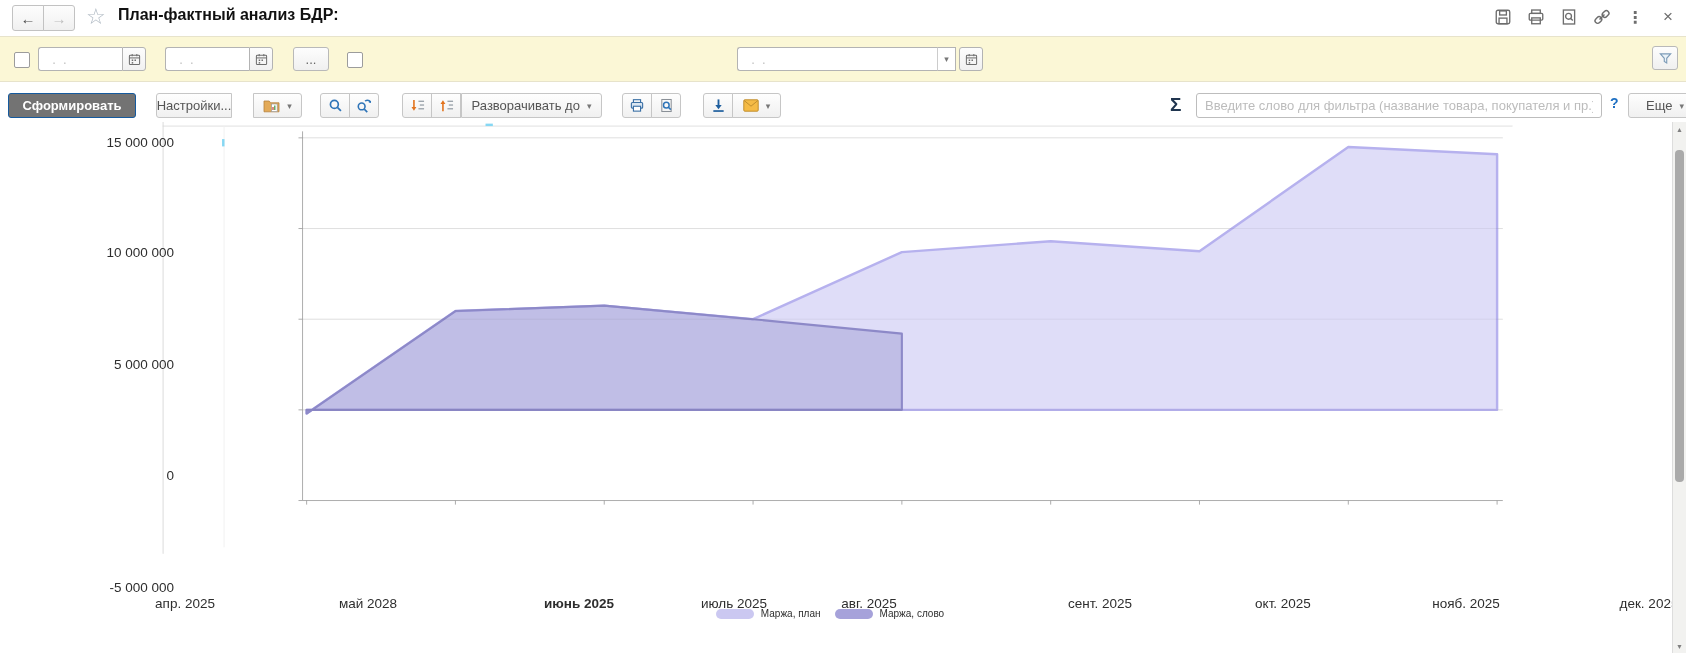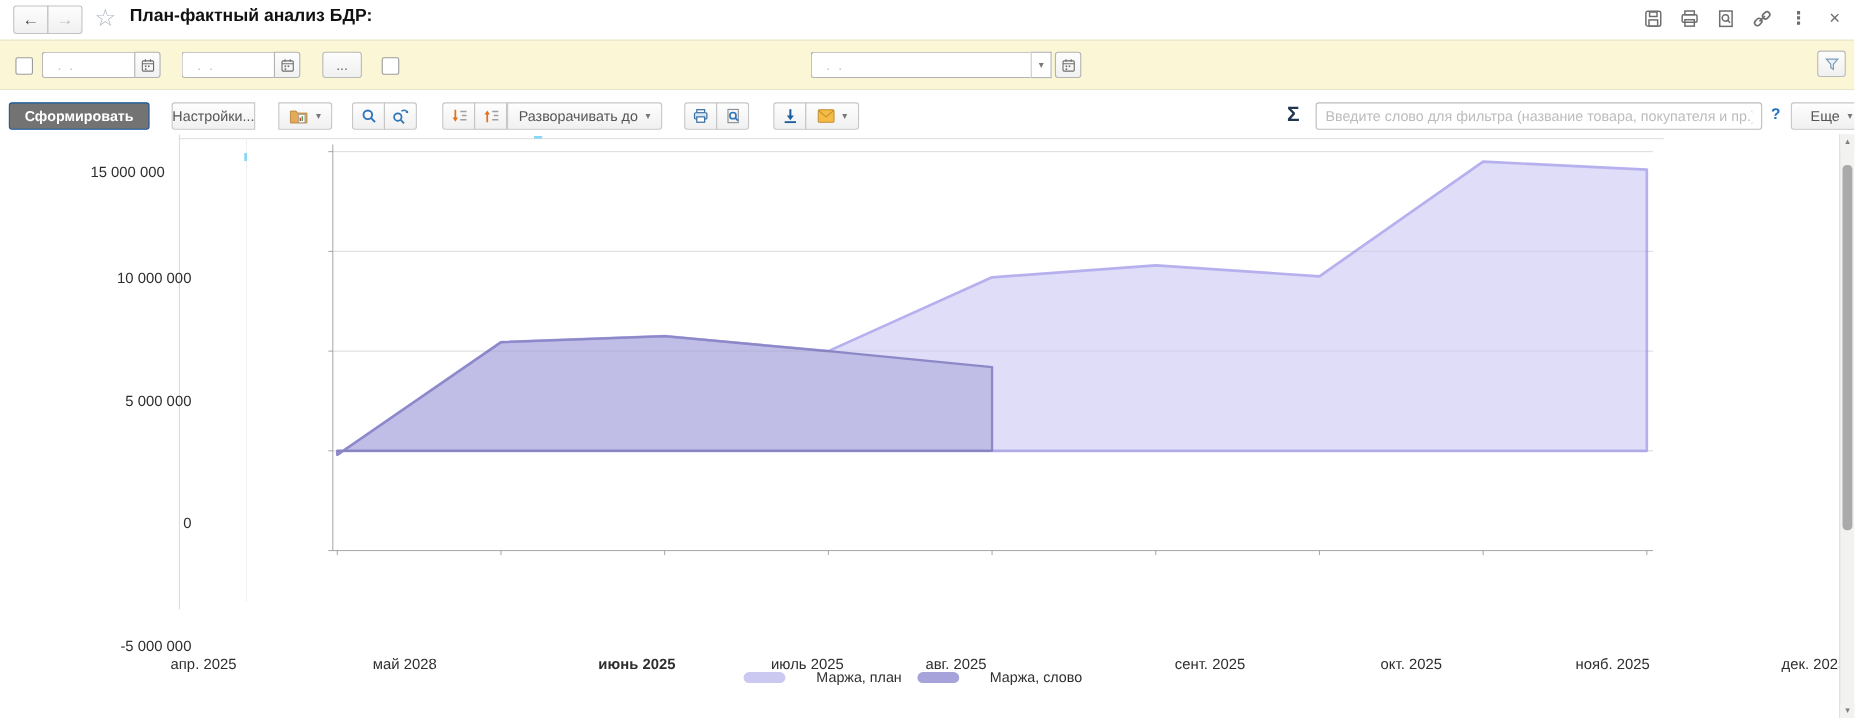--- a/index.html
+++ b/index.html
@@ -56,21 +56,21 @@
   #quickfilter::placeholder{color:#bcbcbc;}
   #help{position:absolute;left:1610px;top:13px;color:#1d6fc2;font-weight:bold;font-size:14px;}
   
   #report{position:absolute;left:0;top:122px;width:1686px;height:531px;background:#fff;}
   #chart-svg{position:absolute;left:0;top:0;}
   .ylab{position:absolute;width:116px;text-align:right;font-size:13.5px;color:#2e2e2e;height:18px;line-height:18px;}
   .xlab{position:absolute;width:130px;text-align:center;font-size:13.5px;color:#2e2e2e;height:18px;line-height:18px;}
   #legend{position:absolute;left:0;right:26px;top:486px;display:flex;justify-content:center;align-items:center;gap:14px;}
   .leg-item{display:flex;align-items:center;gap:7px;}
   .leg-swatch{width:38px;height:10px;border-radius:5px;}
-  .leg-text{font-size:13px;color:#2e2e2e;margin-left:21px;}
+  .leg-text{font-size:10px;color:#2e2e2e;}
   
   #vscroll{position:absolute;right:0;top:0;width:14px;height:531px;background:#f2f2f0;border-left:1px solid #dddddd;box-sizing:border-box;}
   .sbtn{position:absolute;left:0;width:13px;height:14px;display:flex;align-items:center;justify-content:center;
         font-size:7px;color:#808080;background:#f2f2f0;}
   #sthumb{position:absolute;left:2px;width:9px;top:28px;height:332px;background:#aaaaaa;border-radius:4px;}
 </style>
 </head>
 <body>
 
 <div id="window">
@@ -298,21 +298,21 @@
         <line x1="734" y1="587.5" x2="734" y2="592.5" stroke="#9a9a9a" stroke-width="1"></line>
         <line x1="917" y1="587.5" x2="917" y2="592.5" stroke="#9a9a9a" stroke-width="1"></line>
         <line x1="1100" y1="587.5" x2="1100" y2="592.5" stroke="#9a9a9a" stroke-width="1"></line>
         <line x1="1283" y1="587.5" x2="1283" y2="592.5" stroke="#9a9a9a" stroke-width="1"></line>
         <line x1="1466" y1="587.5" x2="1466" y2="592.5" stroke="#9a9a9a" stroke-width="1"></line>
         <line x1="1649" y1="587.5" x2="1649" y2="592.5" stroke="#9a9a9a" stroke-width="1"></line>
         <rect x="405" y="124" width="9" height="3" fill="#86d7f3"></rect>
         <rect x="81" y="143" width="3" height="9" fill="#86d7f3"></rect>
       </svg>
     <div id="labels">
-        <div class="ylab" style="left: 58px; top: 26px; text-align: center;">15 000 000</div>
+        <div class="ylab" style="left: 58px; top: 12px;">15 000 000</div>
         <div class="ylab" style="left: 58px; top: 122px;">10 000 000</div>
         <div class="ylab" style="left: 58px; top: 233.5px;">5 000 000</div>
         <div class="ylab" style="left: 58px; top: 345px;">0</div>
         <div class="ylab" style="left: 58px; top: 456.5px;">-5 000 000</div>
         <div class="xlab" style="left: 120px; top: 473px;">апр. 2025</div>
         <div class="xlab" style="left: 303px; top: 473px;">май 2028</div>
         <div class="xlab" style="left: 514px; top: 473px; font-weight: bold;">июнь 2025</div>
         <div class="xlab" style="left: 669px; top: 473px;">июль 2025</div>
         <div class="xlab" style="left: 804px; top: 473px;">авг. 2025</div>
         <div class="xlab" style="left: 1035px; top: 473px;">сент. 2025</div>

